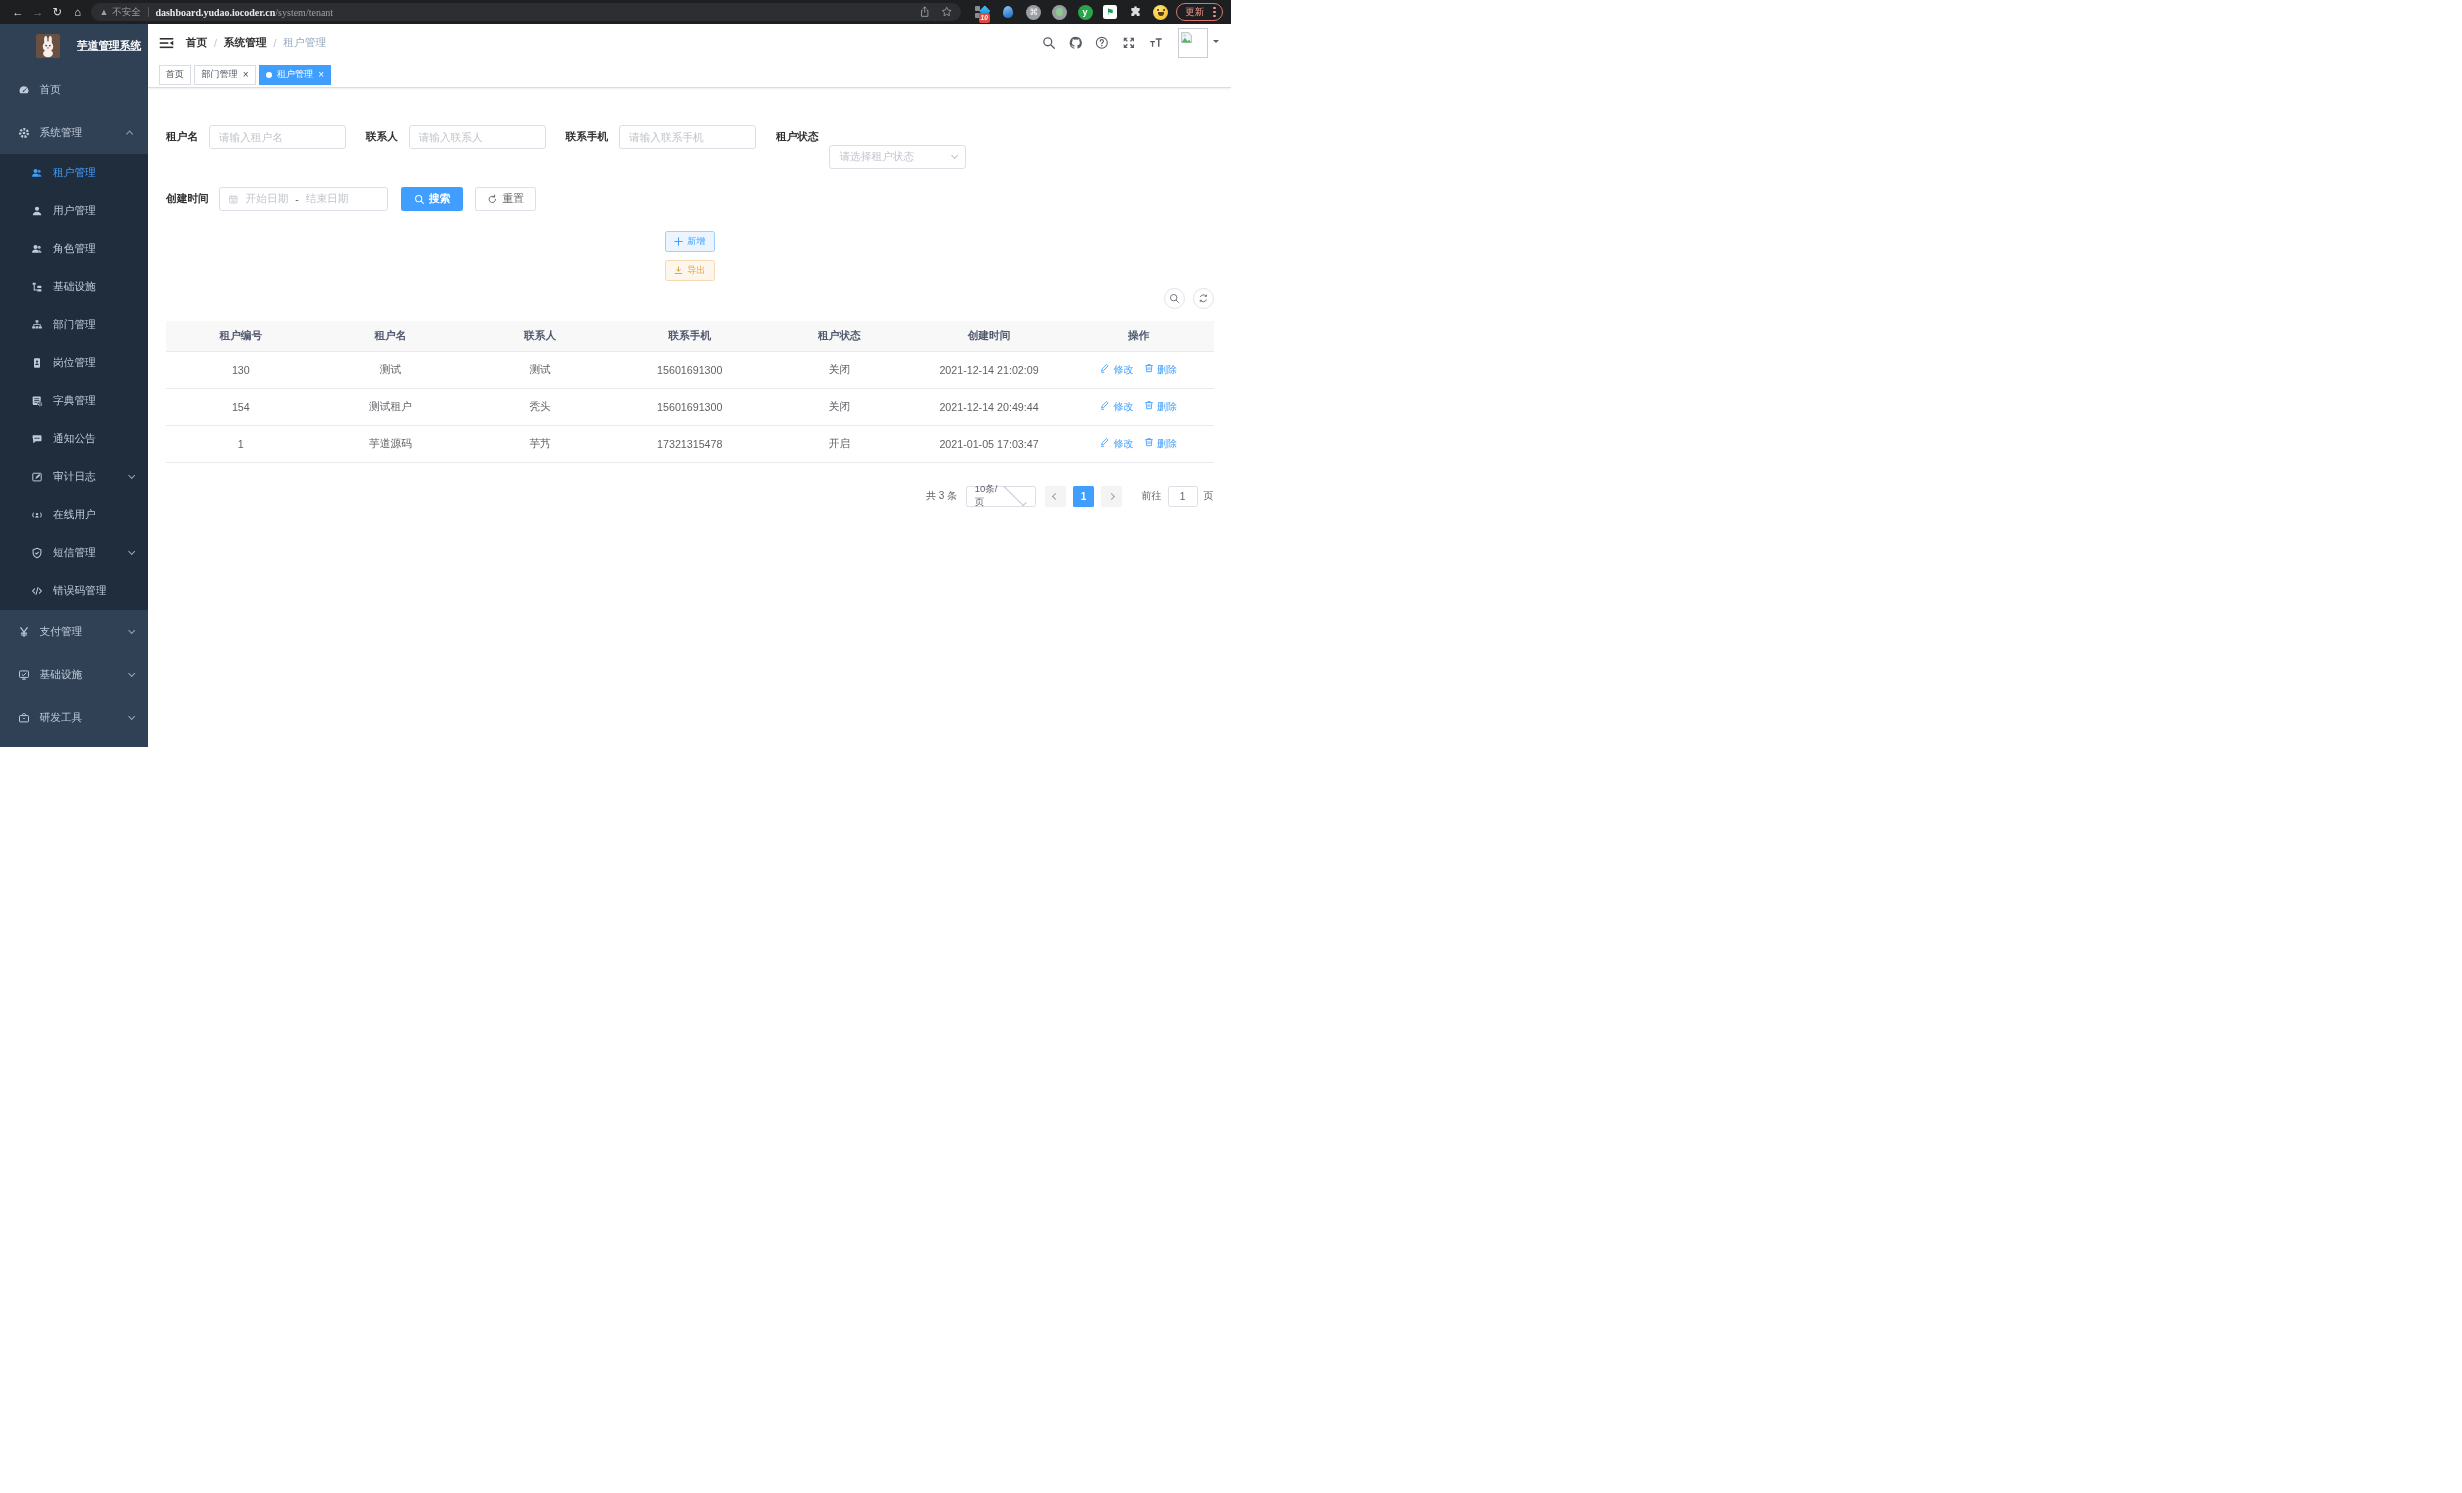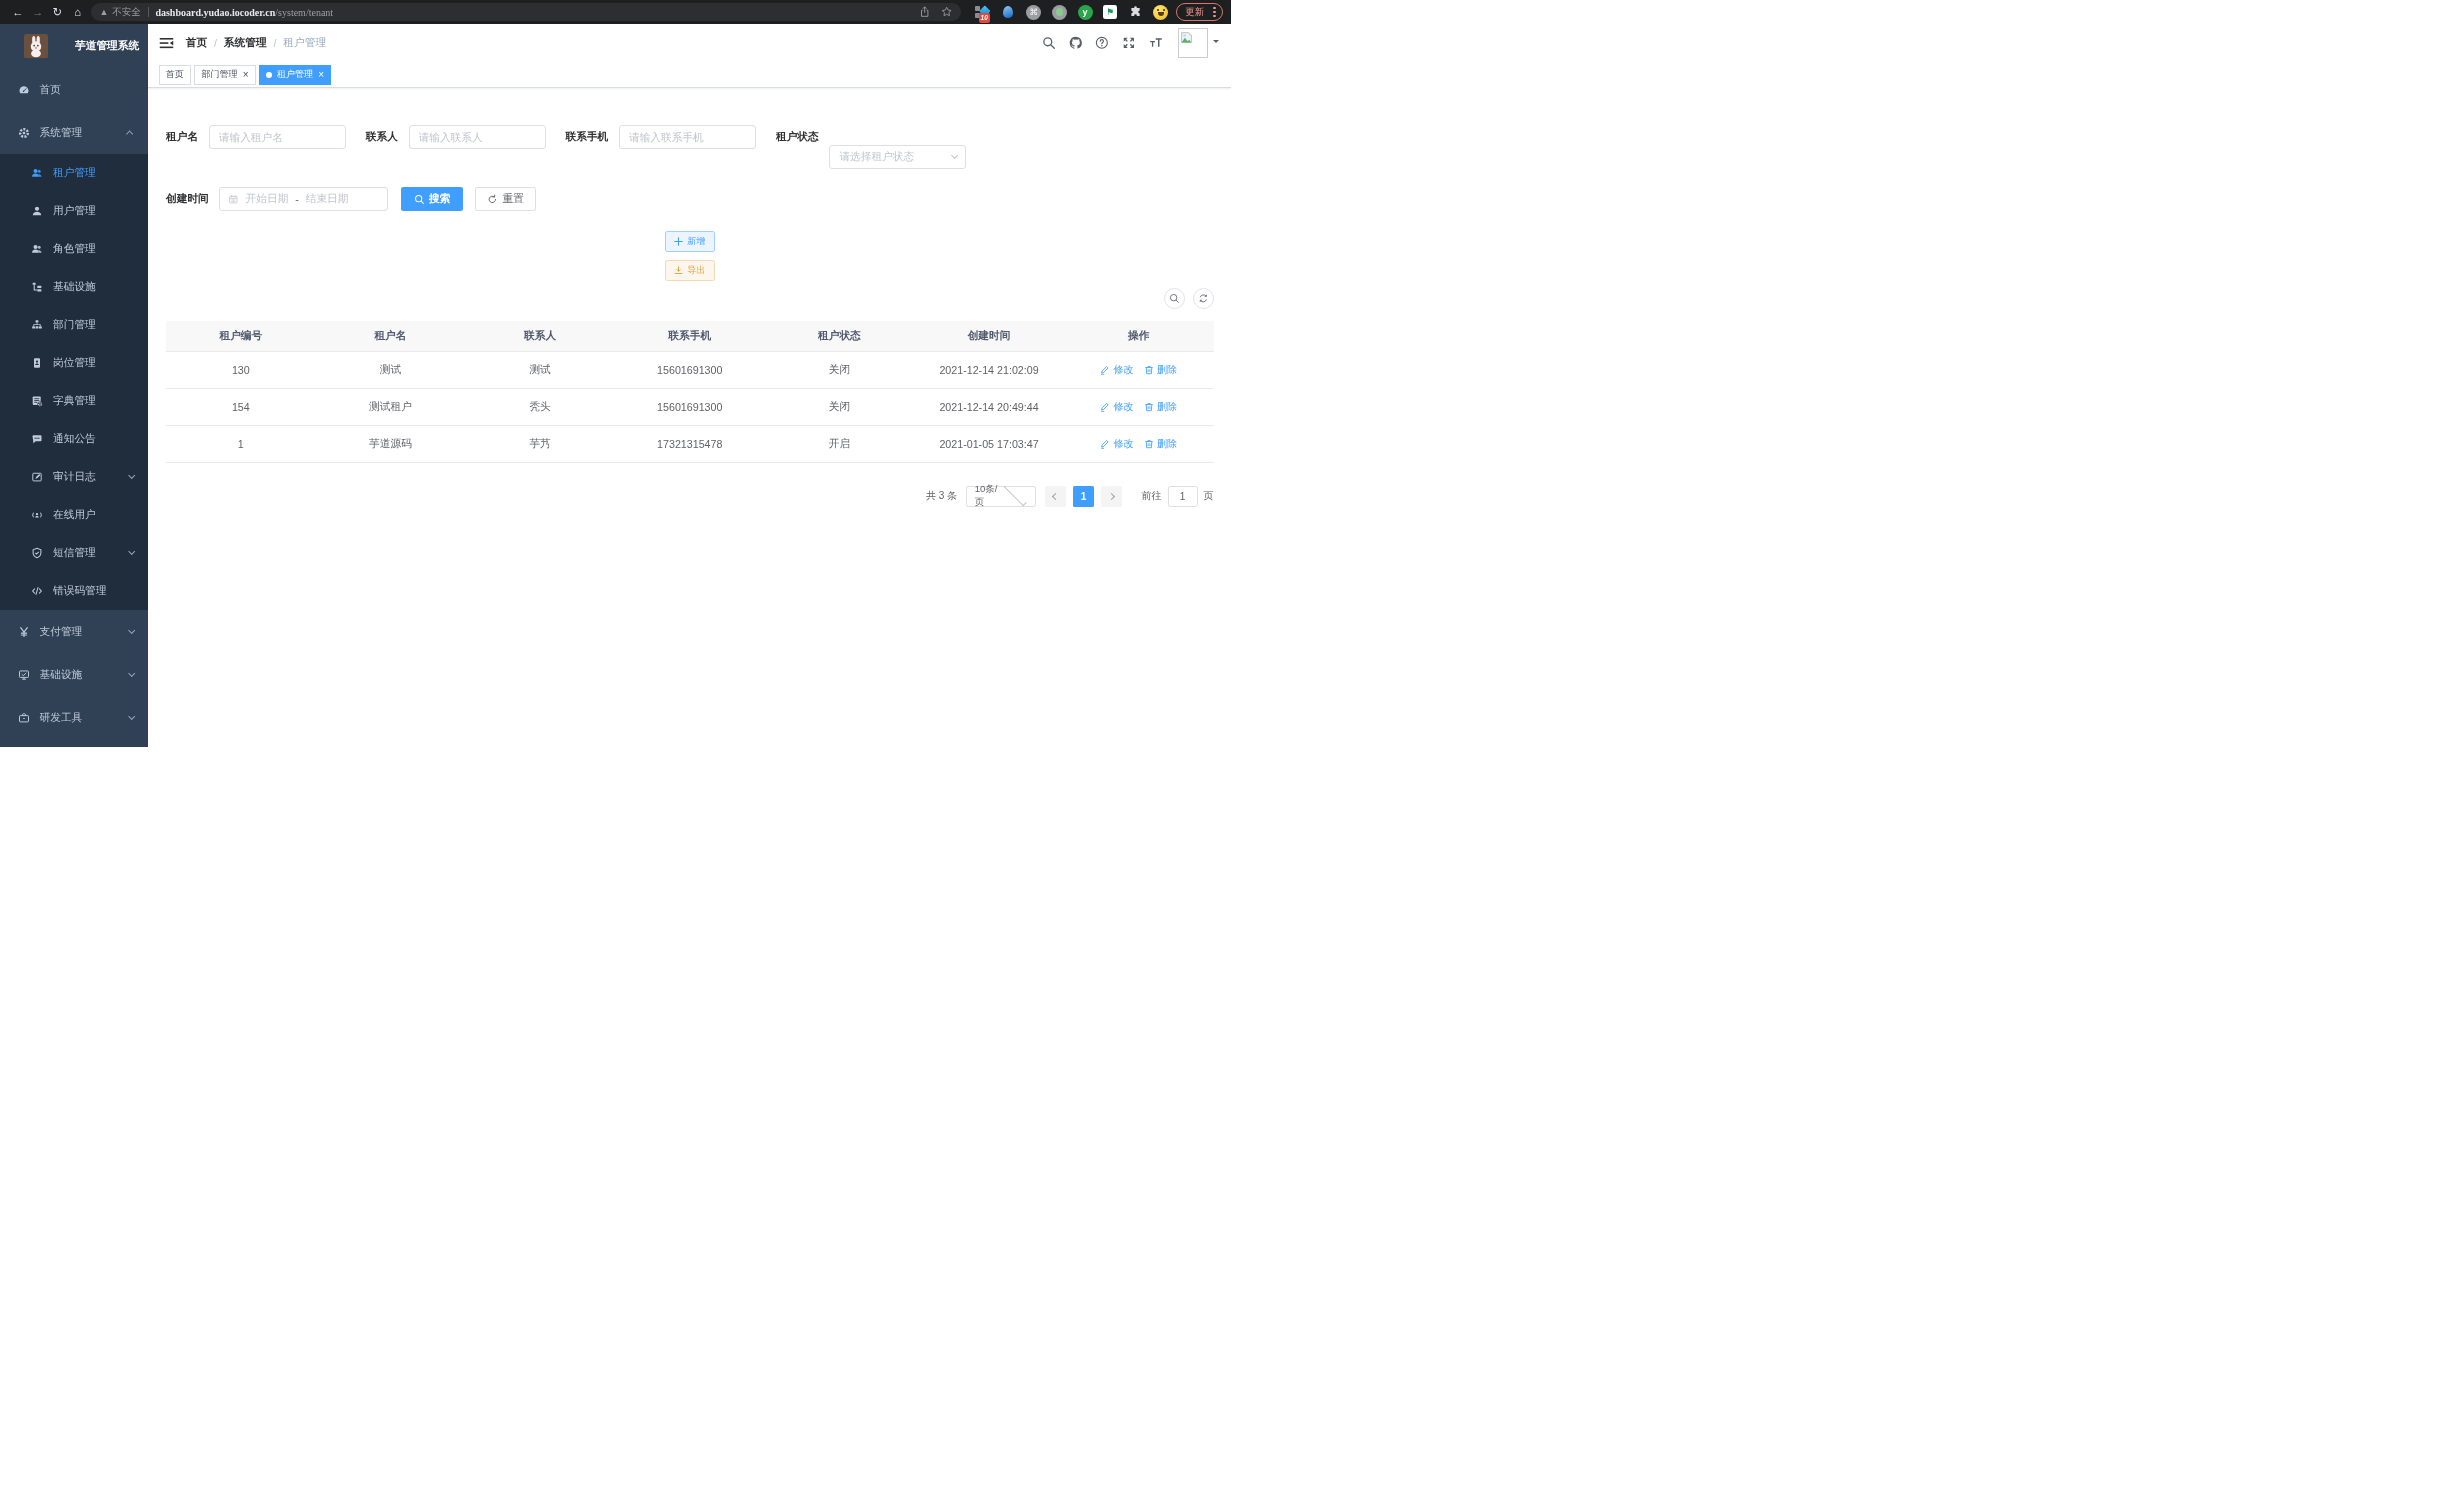--- a/index.html
+++ b/index.html
@@ -39,21 +39,21 @@
   .emoji-ext b { position:absolute; left:5px; top:7.6px; width:5.3px; height:4.2px; border-radius:0 0 5.3px 5.3px; background:#5a3a12; }
   .update-pill { height:18px; border:0.8px solid #d9756c; border-radius:10px; color:#f2958c; display:flex; align-items:center; padding:0 3.8px 0 8.4px; font-size:9.5px; gap:6px; flex-shrink:0; }
   .kebab { display:flex; flex-direction:column; gap:1.9px; padding:0 3px; }
   .kebab i { width:2.3px; height:2.3px; border-radius:50%; background:#f2958c; }
 
   
   .app { flex:1; display:flex; min-height:0; }
 
   
   .sidebar { width:148px; background:#304156; color:#bfcbd9; flex-shrink:0; overflow:hidden; }
-  .logo-row { height:44px; display:flex; align-items:center; padding-left:24px; gap:27px; }
+  .logo-row { height:44px; display:flex; align-items:center; padding-left:36px; gap:17px;text-decoration:underline; }
   .logo-img { width:24px; height:24px; border-radius:1.5px; overflow:hidden; }
   .logo-title { color:#fff; font-weight:700; font-size:10.7px; white-space:nowrap; }
   .menu-item { height:43px; display:flex; align-items:center; padding:0 15px 0 17.5px; font-size:10.7px; cursor:pointer; white-space:nowrap; }
   .menu-item .icon { width:12px; height:12px; margin-right:10px; }
   .submenu { background:#1f2d3d; }
   .submenu .menu-item { height:38px; padding-left:31px; }
   .menu-item.active { color:#409eff; }
   .side-arrow { margin-left:auto; width:5.3px; height:5.3px; border-right:1.1px solid #96a3b1; border-bottom:1.1px solid #96a3b1; }
   .side-arrow.down { transform:rotate(45deg) translateY(-1.5px); }
   .side-arrow.up { transform:rotate(-135deg) translateY(-1.5px); }
@@ -102,21 +102,21 @@
   .btn-add { background:#ecf5ff; border-color:#a0cfff; color:#409eff; }
   .btn-export { background:#fdf6ec; border-color:#f5dab1; color:#e6a23c; }
   .toolbar-row { margin-top:20px; display:flex; align-items:center; gap:7.6px;flex-direction:column; }
   .toolbar-right { margin-left:auto; display:flex; gap:7.6px; }
   .circle-btn { width:21px; height:21px; border-radius:50%; border:0.8px solid #e0e3e9; background:#fff; display:flex; align-items:center; justify-content:center; color:#5f6368; cursor:pointer; }
   .circle-btn .icon { width:10.7px; height:10.7px; }
 
   table { margin-top:12px; width:100%; border-collapse:collapse; table-layout:fixed; }
   thead th { background:#f8f8f9; height:30px; font-size:10.7px; font-weight:700; color:#515a6e; text-align:center; border-bottom:0.8px solid #e8eaec; }
   tbody td { height:37px; text-align:center; font-size:10.7px; color:#606266; border-bottom:0.8px solid #e8eaec; background:#fff; }
-  .op-link { color:#409eff; font-size:10px; display:inline-flex; align-items:center; gap:3px; margin:0 5.3px; cursor:pointer; }
+  .op-link { color:#409eff; font-size:10px; display:inline-flex; align-items:flex-start; gap:3px; margin:0 5.3px; cursor:pointer; }
   .op-link .icon { width:10px; height:10px; }
 
   .pagination { margin-top:23px; display:flex; align-items:center; justify-content:flex-end; gap:9px; font-size:10px; color:#606266; }
   .page-size { width:70px; height:21px; border:0.8px solid #dcdfe6; border-radius:2.3px; display:flex; align-items:center; padding:0 6px 0 7.6px; color:#606266; cursor:pointer; background:#fff; }
   .page-size span { flex:1; font-size:9.5px; }
   .pager { display:flex; align-items:center; gap:6.9px; }
   .page-btn { min-width:21px; height:21px; border-radius:1.5px; background:#f4f4f5; display:flex; align-items:center; justify-content:center; cursor:pointer; }
   .page-btn .chev { border-color:#9aa0a6; margin:0; width:5px; height:5px; }
   .chev.left { transform:rotate(135deg); }
   .chev.right { transform:rotate(-45deg); }

